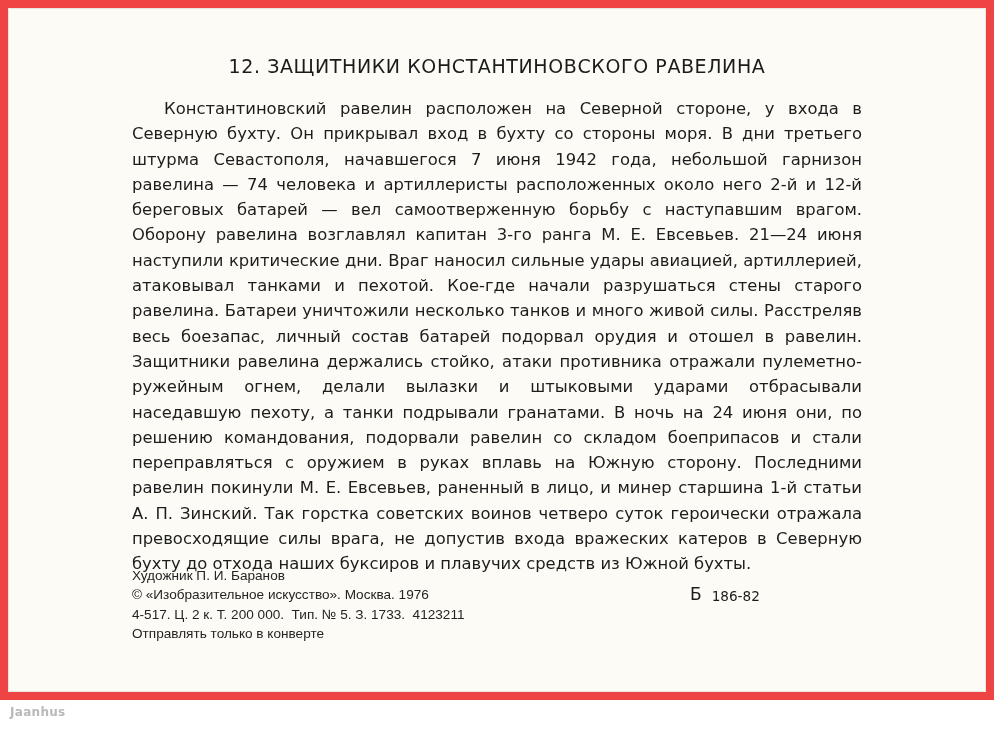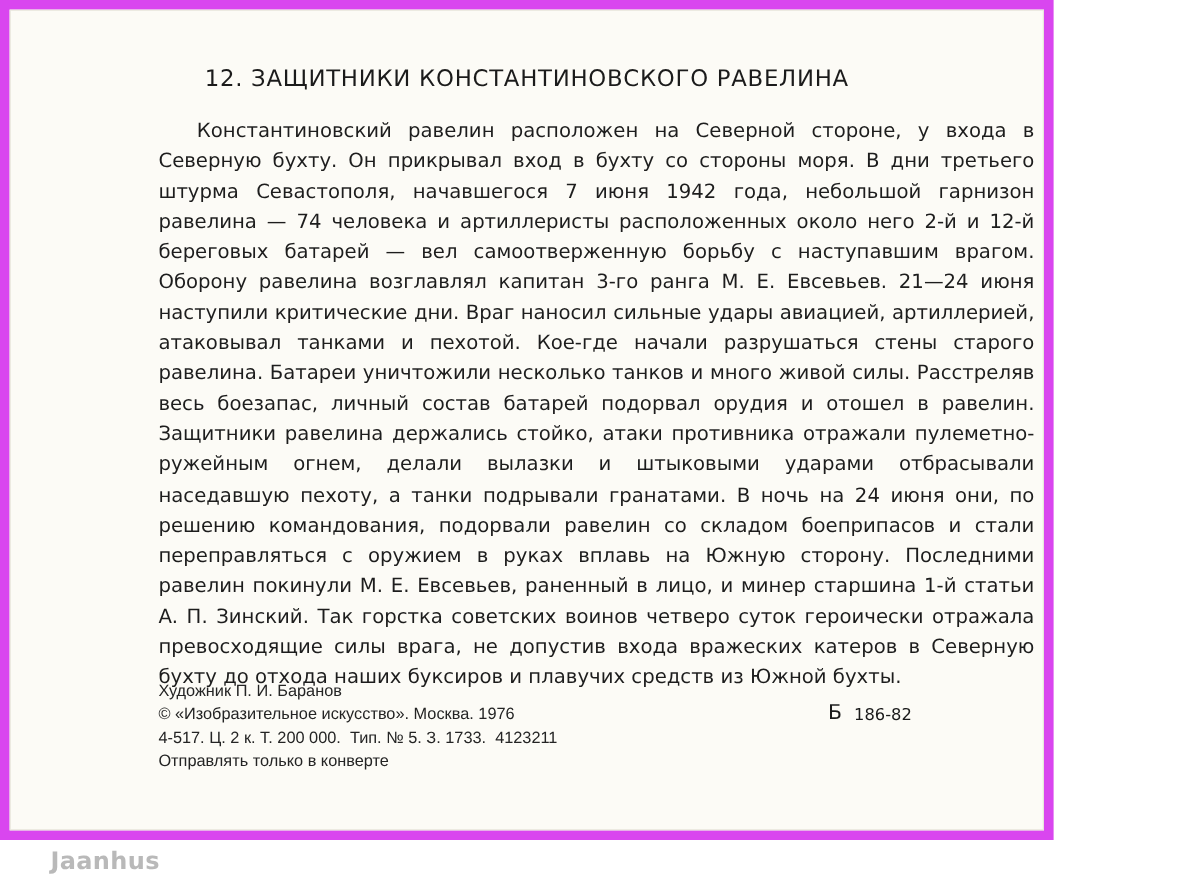--- a/index.html
+++ b/index.html
@@ -11,23 +11,23 @@
     width: 994px;
     height: 730px;
     font-family: "DejaVu Sans", sans-serif;
     position: relative;
     overflow: hidden;
   }
   .card {
     position: absolute;
     left: 0;
     top: 0;
-    width: 878px;
+    width: 994px;
     height: 700px;
-    background: #d946ef;
+    background: #ef4444;
     overflow: hidden;
   }
   .card-inner {
     position: absolute;
     left: 8px;
     top: 8px;
     right: 8px;
     bottom: 8px;
     background: #fcfbf6;
     border: 1px solid #e8e6dd;
@@ -121,26 +121,25 @@
     left: 0;
     top: 700px;
     width: 994px;
     height: 30px;
     background: #ffffff;
   }
   .wm-left {
     position: absolute;
     left: 10px;
     top: 705px;
-    font-size: 20px;
+    font-size: 12px;
     font-weight: bold;
     color: #b9b9b9;
     letter-spacing: 0.3px;
     font-family: "DejaVu Sans", sans-serif;
-    margin-left: 32px;
   }
   .wm-right {
     position: absolute;
     right: 0;
     top: 708px;
     font-size: 12.5px;
     color: #c2c2c2;
     font-family: "DejaVu Sans", sans-serif;
     margin-top: 20px;
   }

